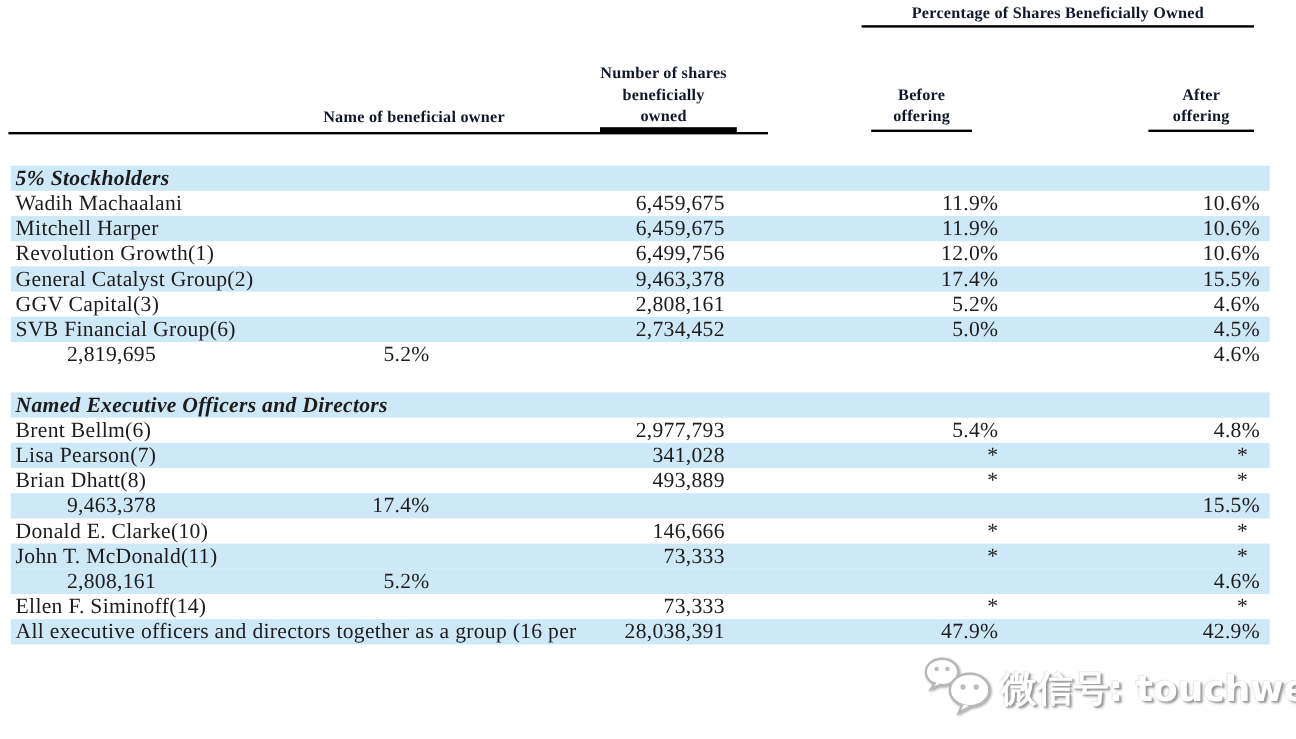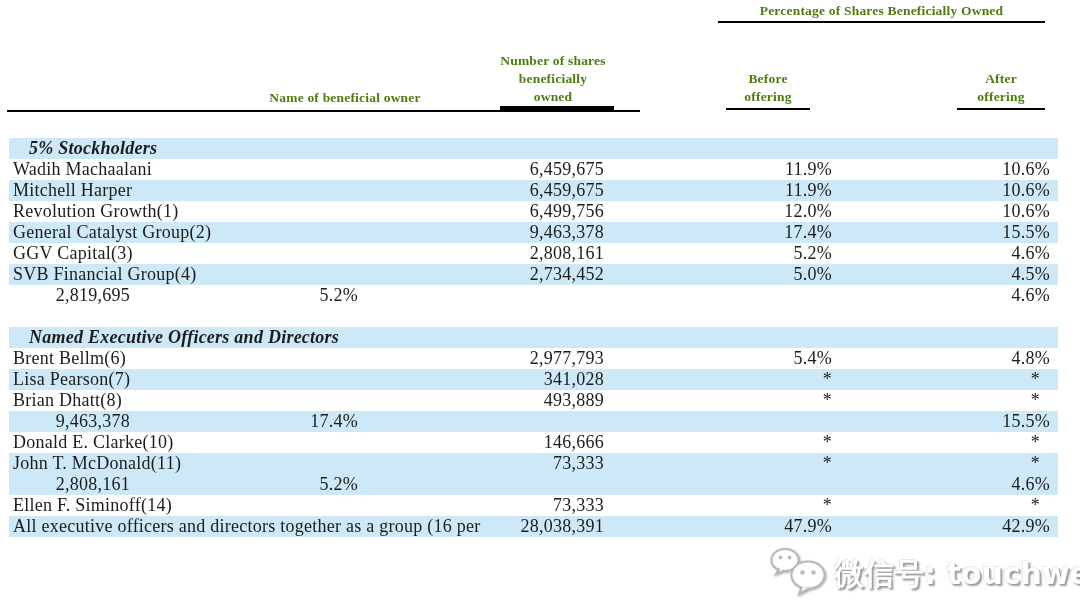--- a/index.html
+++ b/index.html
@@ -5,39 +5,39 @@
   html,body{margin:0;padding:0;background:#ffffff;}
   #page{
     position:relative;
     width:1080px;height:616px;
     background:#ffffff;
     font-family:"Liberation Serif","DejaVu Serif",serif;
     color:#1c1c1c;
     overflow:hidden;
   }
   
-  .hdr{position:absolute;font-weight:bold;font-size:13.5px;letter-spacing:.2px;color:#4d7c0f;}
+  .hdr{position:absolute;font-weight:bold;font-size:13.5px;letter-spacing:.2px;color:#0f172a;}
   .pct-title{left:718px;top:3px;width:327px;text-align:center;}
   .rule{position:absolute;background:#000;}
   .pct-rule{left:718px;top:21px;width:327px;height:2px;}
   .name-col-hdr{left:250px;top:90px;width:190px;text-align:center;}
   .shares-col-hdr{left:488px;top:52px;width:130px;text-align:center;line-height:18px;}
   .before-col-hdr{left:726px;top:70px;width:84px;text-align:center;line-height:18px;}
   .after-col-hdr{left:957px;top:70px;width:88px;text-align:center;line-height:18px;}
   .main-rule{left:7px;top:110px;width:633px;height:2px;}
   .owned-rule{left:500px;top:106px;width:114px;height:4px;}
   .before-rule{left:726px;top:108px;width:84px;height:2px;}
   .after-rule{left:957px;top:108px;width:88px;height:2px;}
   
   #table-body{position:absolute;left:9px;top:138px;width:1049px;}
   .row{display:flex;height:21px;line-height:21px;font-size:18px;letter-spacing:.25px;}
   .row.shaded{background:#cde8f7;}
   .cell{white-space:nowrap;overflow:hidden;}
   .cell.name{width:470px;padding-left:4px;}
-  .cell.section-title{width:1041px;padding-left:20px;font-weight:bold;font-style:italic;}
+  .cell.section-title{width:1041px;padding-left:4px;font-weight:bold;font-style:italic;}
   .cell.shares{width:121px;text-align:right;}
   .cell.before{width:228px;text-align:right;}
   .cell.after{flex:1;text-align:right;padding-right:8px;}
   .cell.before.star{padding-right:20px;}
   .cell.after.star{padding-right:18px;}
   
   #watermark{
     position:absolute;left:768px;top:546px;height:56px;
     display:flex;align-items:center;gap:4px;z-index:5;
   }
@@ -108,21 +108,21 @@
         <div class="cell before">17.4%</div>
         <div class="cell after">15.5%</div>
       </div>
       <div class="row">
         <div class="cell name">GGV Capital(3)</div>
         <div class="cell shares">2,808,161</div>
         <div class="cell before">5.2%</div>
         <div class="cell after">4.6%</div>
       </div>
       <div class="row shaded">
-        <div class="cell name">SVB Financial Group(4)</div>
+        <div class="cell name">SVB Financial Group(6)</div>
         <div class="cell shares">2,734,452</div>
         <div class="cell before">5.0%</div>
         <div class="cell after">4.5%</div>
       </div>
       <div class="row">
         <div class="cell shares">2,819,695</div>
         <div class="cell before">5.2%</div>
         <div class="cell after">4.6%</div>
       </div>
       <div class="row"></div>

